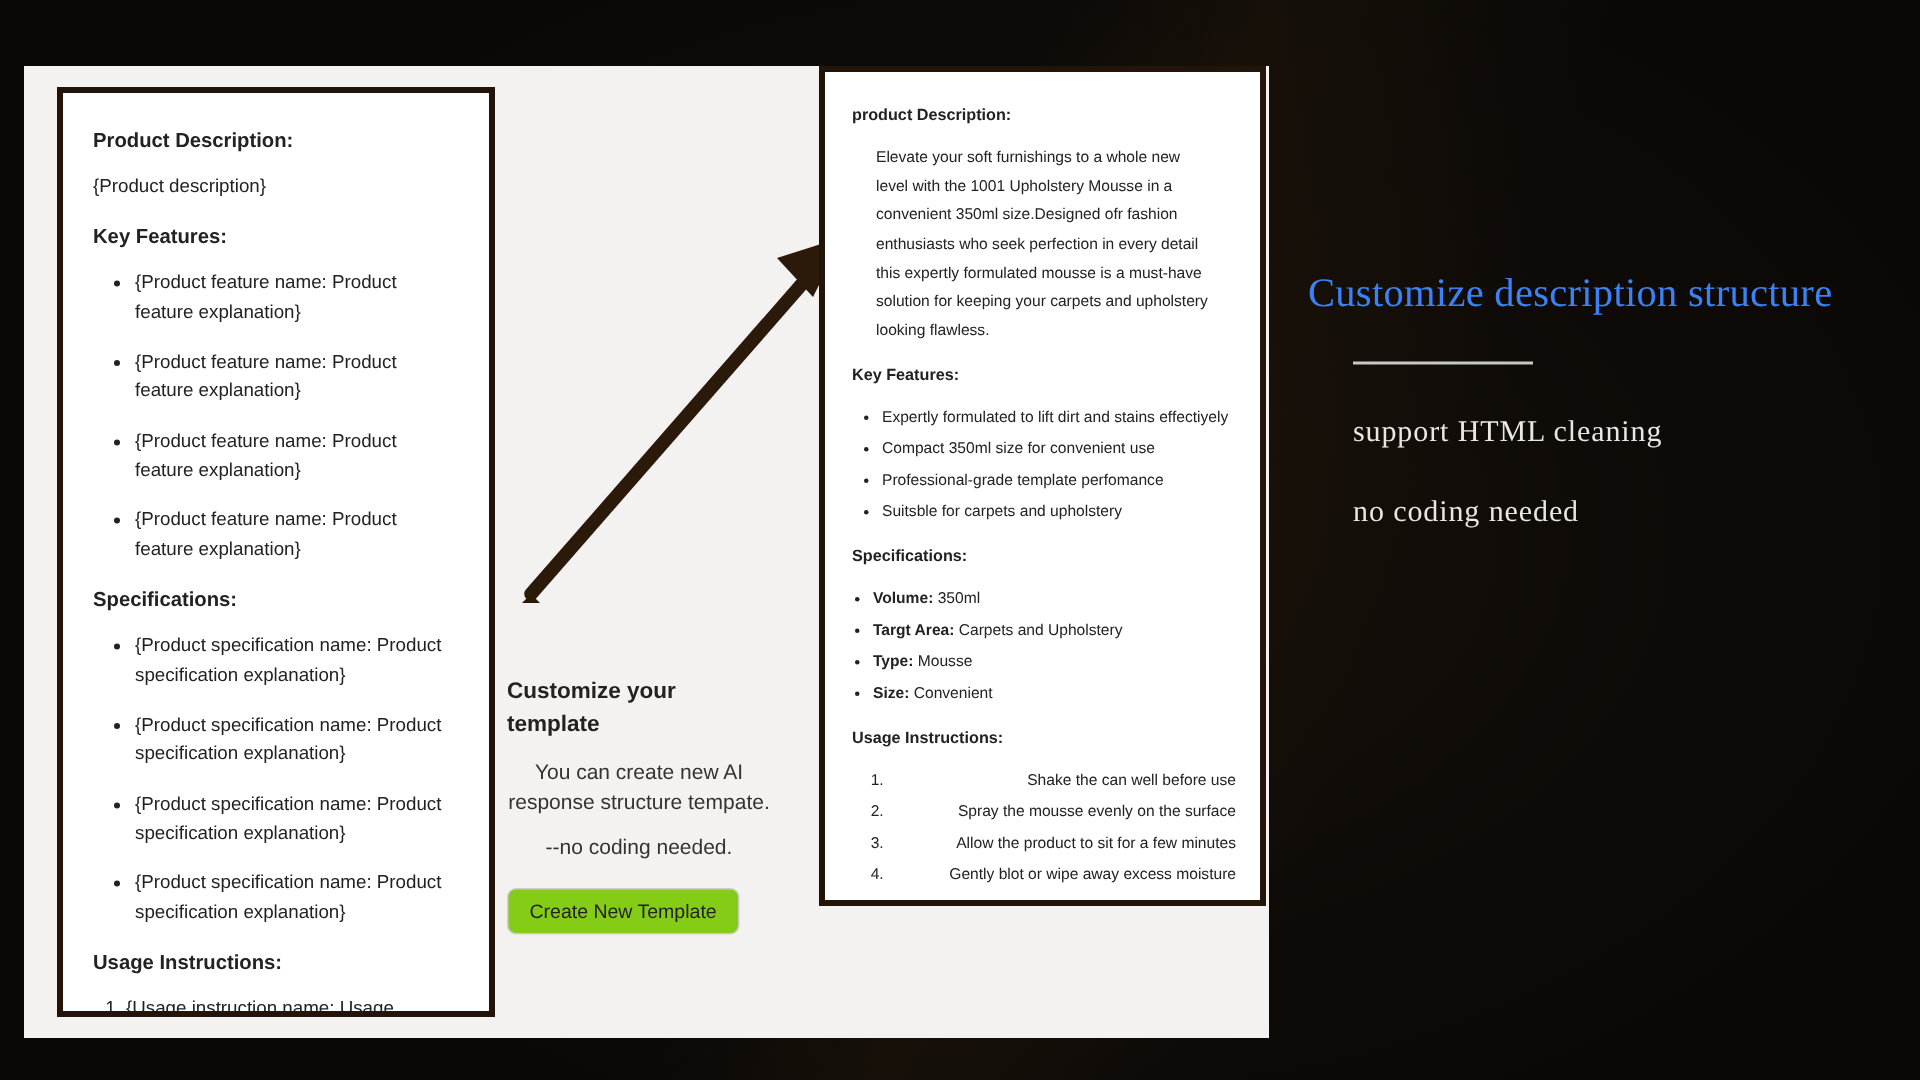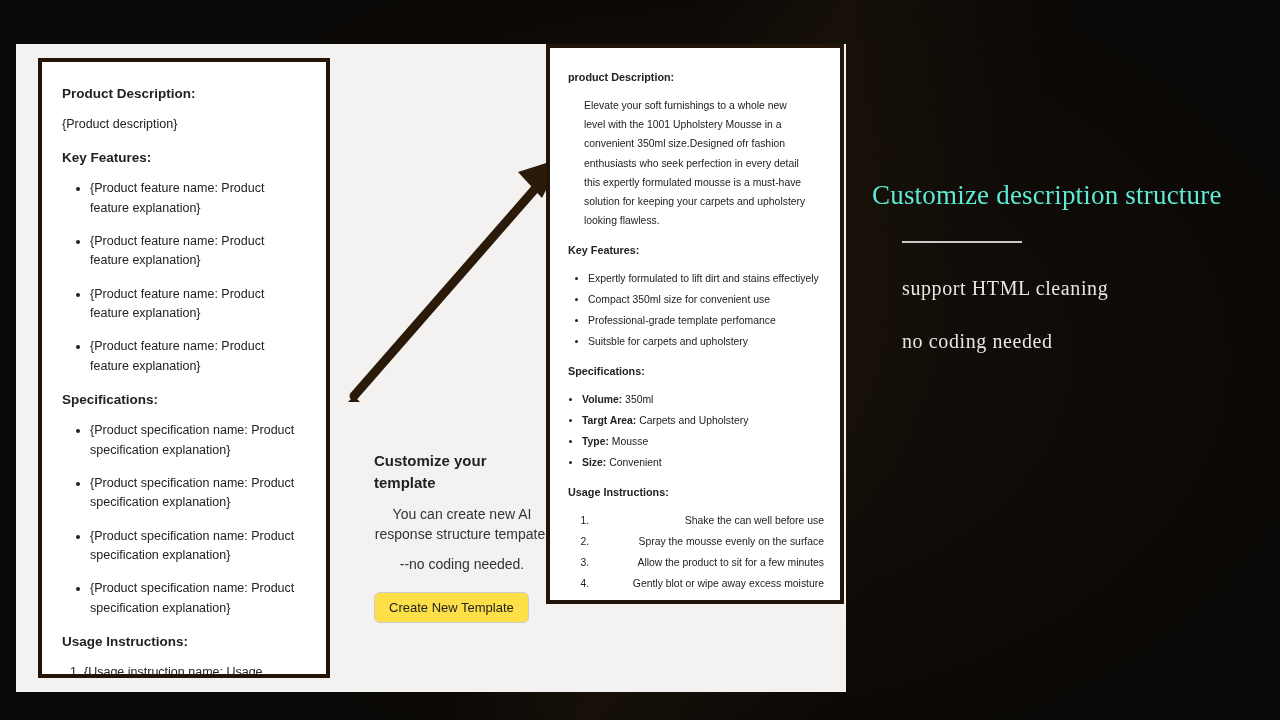--- a/index.html
+++ b/index.html
@@ -47,40 +47,40 @@
   .panel-left h4:first-child { margin-top: 0; }
   .panel-left .pl-text { margin: 8px 0 14px; }
   .panel-left ul { list-style: disc; padding-left: 28px; margin: 6px 0 10px; }
   .panel-left ul li { margin: 6px 0 14px; }
   .panel-left ol { list-style: decimal; padding-left: 22px; margin: 6px 0; }
   .panel-left ol li { margin: 6px 0; }
 
   
   .center-col {
     position: absolute;
-    left: 346px; top: 14px;
+    left: 310px; top: 14px;
     width: 200px; height: 620px;
   }
   .center-text {
     position: absolute;
     left: 12px; top: 392px;
     width: 176px;
     color: #333;
     font-size: 14px;
     line-height: 1.45;
   }
   .center-text h5 { font-size: 15px; font-weight: 700; margin-bottom: 10px; color: #222; }
   .center-text p { margin: 6px 0 10px; text-align: center; }
   .btn-create {
     display: inline-block;
     margin-top: 8px;
     padding: 7px 14px;
     border: 1px solid #ccc;
     border-radius: 6px;
-    background: #fde047;
+    background: #84cc16;
     font-size: 13px;
     color: #222;
     cursor: pointer;
   }
 
   
   .arrow-svg {
     position: absolute;
     left: 330px; top: 100px;
     width: 230px; height: 260px;
@@ -113,21 +113,21 @@
   
   .marketing {
     position: absolute;
     left: 872px; top: 180px;
     width: 400px;
     color: #eee;
   }
   .marketing .headline {
     font-family: Georgia, 'Times New Roman', serif;
     font-size: 27px;
-    color: #5eead4;
+    color: #3b82f6;
     letter-spacing: 0.2px;
   }
   .marketing .underline {
     width: 120px; height: 1.5px;
     background: #c8c8c8;
     margin: 30px 0 34px 30px;
   }
   .marketing .sub {
     font-family: Georgia, 'Times New Roman', serif;
     font-size: 20px;

